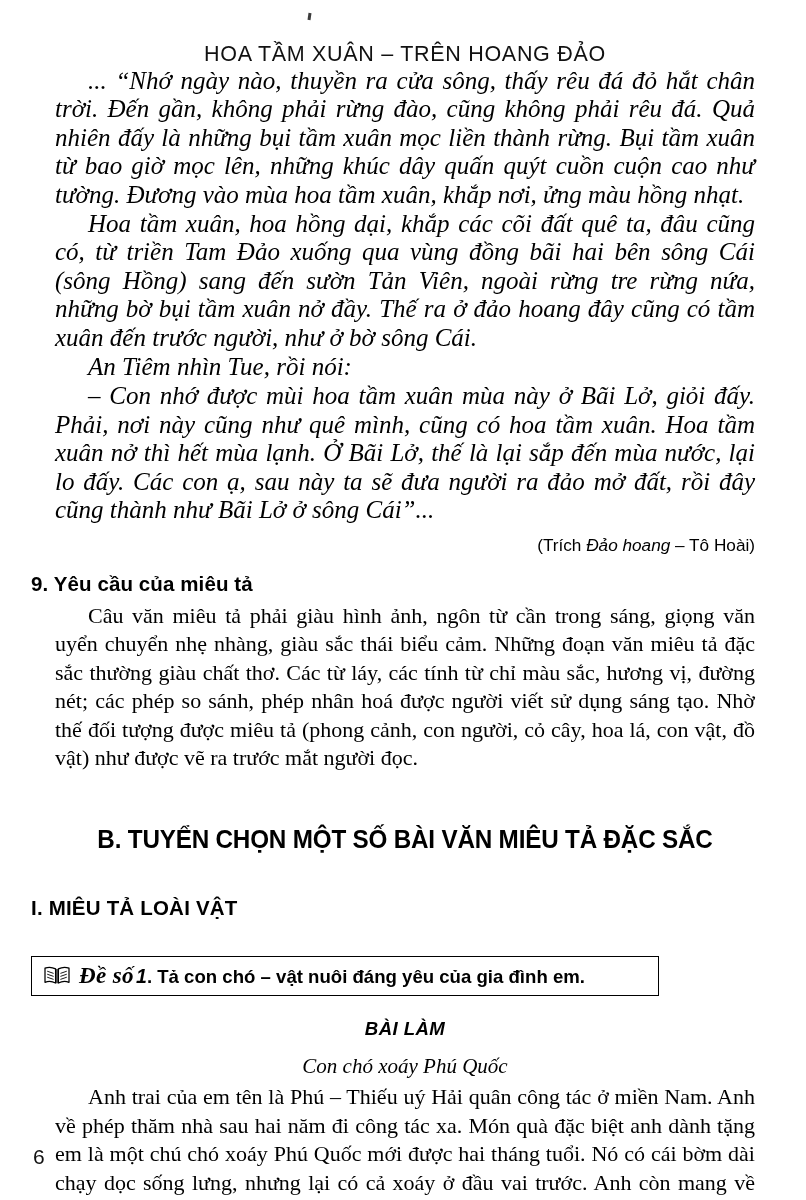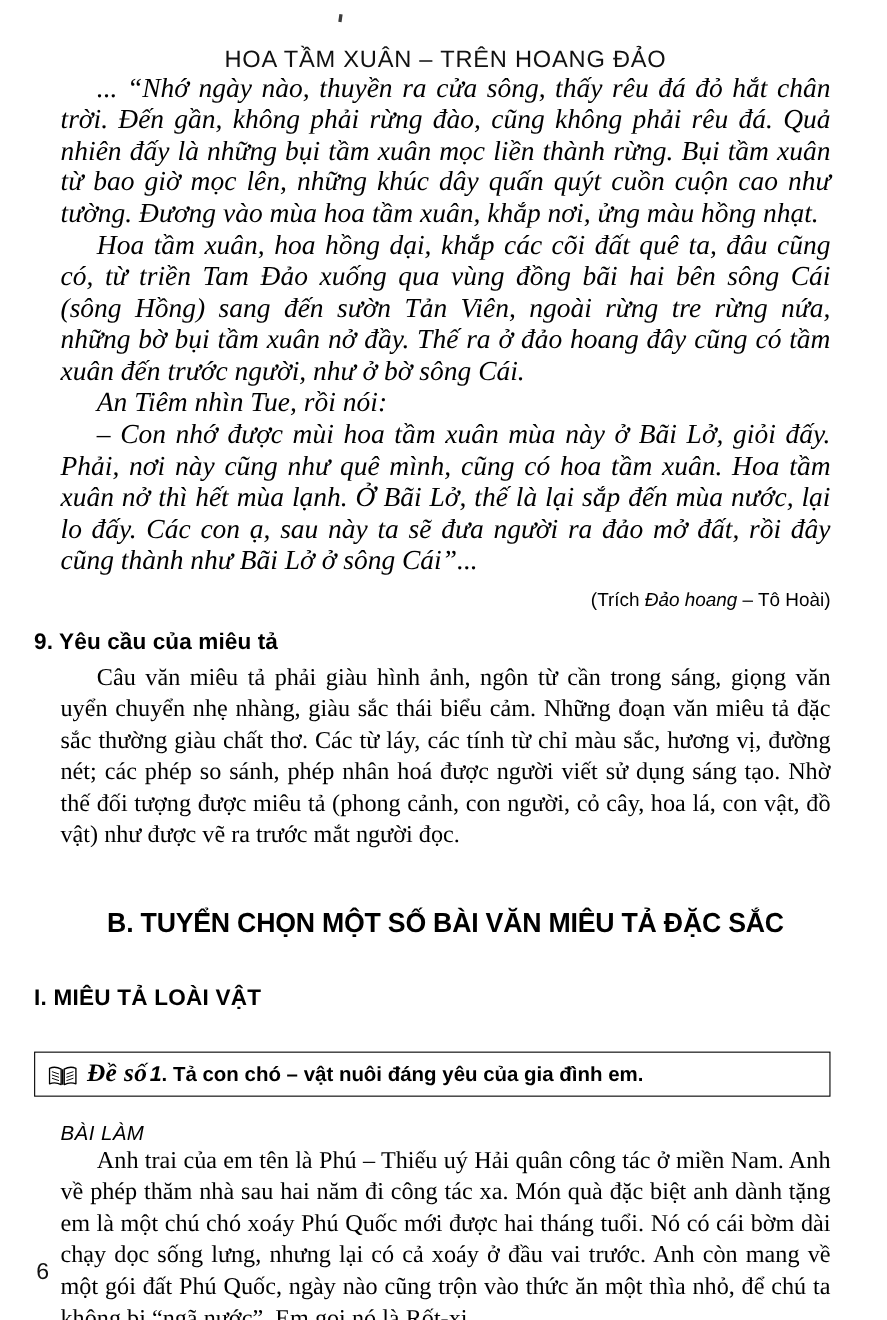--- a/index.html
+++ b/index.html
@@ -113,25 +113,25 @@
     font-weight: bold;
     font-size: 20.5px;
     letter-spacing: .2px;
     margin: 42px 0 0 -24px;
   }
 
   
   .prompt-box {
     margin: 36px 0 0 -24px;
     border: 1.3px solid #000;
-    width: 724px;
+    width: 628px;
     box-sizing: border-box;
     padding: 7px 10px 8px 12px;
     display: flex;
-    align-items: flex-end;
+    align-items: center;
     gap: 9px;
   }
   .book-icon {
     flex: 0 0 auto;
     width: 26px;
     height: 19px;
     display: block;
   }
   .prompt-text {
     font-family: "Liberation Sans", "DejaVu Sans", sans-serif;
@@ -150,23 +150,24 @@
   }
   .de-num {
     font-family: "Liberation Sans", "DejaVu Sans", sans-serif;
     font-weight: bold;
     font-style: italic;
     font-size: 19.5px;
   }
 
   .bai-lam {
     font-family: "Liberation Sans", "DejaVu Sans", sans-serif;
-    font-weight: normal;
+    font-weight: bold;
     font-style: italic;
     font-size: 18.6px;
+    text-align: center;
     letter-spacing: .4px;
     margin: 22px 0 0 0;
   }
 
   .essay-title {
     font-family: "Liberation Serif", "DejaVu Serif", serif;
     font-style: italic;
     font-size: 21px;
     text-align: center;
     margin: 14px 0 4px 0;
@@ -225,20 +226,21 @@
         <line x1="22.8" y1="8.2" x2="16.4" y2="10.4" stroke="#000" stroke-width="0.9"></line>
         <line x1="22.8" y1="11.2" x2="16.4" y2="13.4" stroke="#000" stroke-width="0.9"></line>
       </svg>
       <div class="prompt-text">
         <span class="de-so">Đề số</span><span class="de-num">1</span><span>. Tả con chó – vật nuôi đáng yêu của gia đình em.</span>
       </div>
     </div>
 
     <div class="bai-lam">BÀI LÀM</div>
 
+    <div class="essay-title">Con chó xoáy Phú Quốc</div>
 
     <p class="body-p">Anh trai của em tên là Phú – Thiếu uý Hải quân công tác ở miền Nam. Anh về phép thăm nhà sau hai năm đi công tác xa. Món quà đặc biệt anh dành tặng em là một chú chó xoáy Phú Quốc mới được hai tháng tuổi. Nó có cái bờm dài chạy dọc sống lưng, nhưng lại có cả xoáy ở đầu vai trước. Anh còn mang về một gói đất Phú Quốc, ngày nào cũng trộn vào thức ăn một thìa nhỏ, để chú ta không bị “ngã nước”. Em gọi nó là Rốt-xi.</p>
 
   </div>
 
   <div class="page-number">6</div>
 
 </div>
 
 </body></html>

